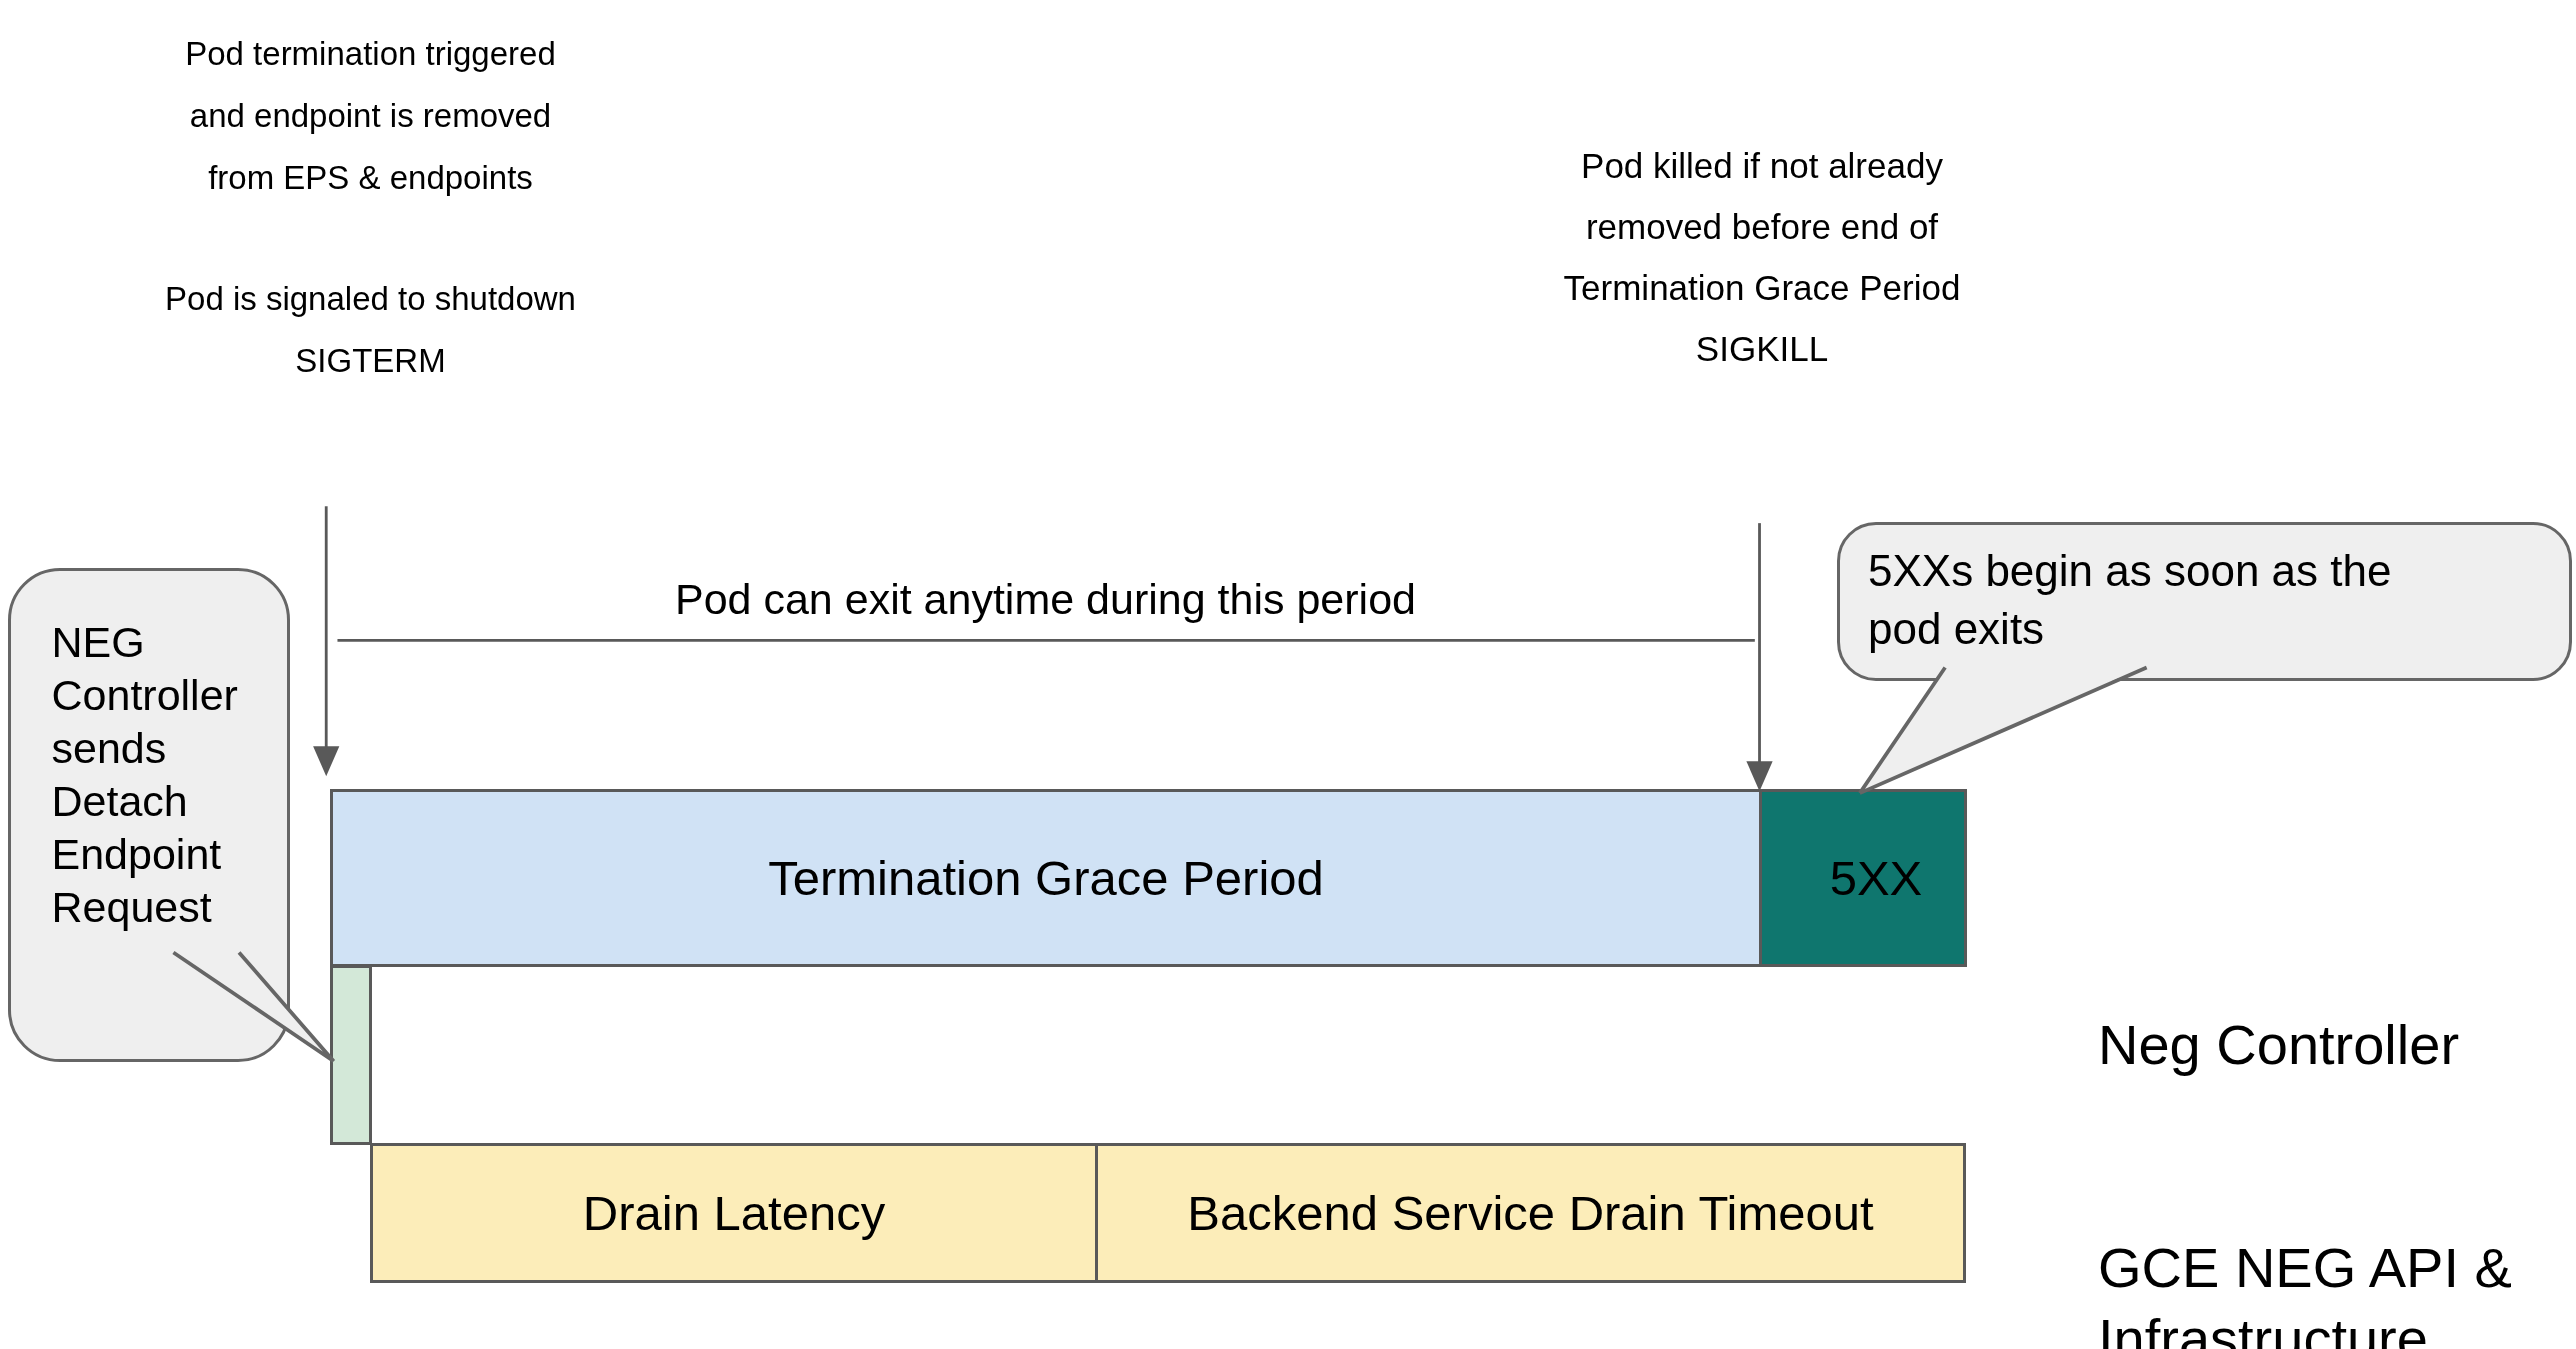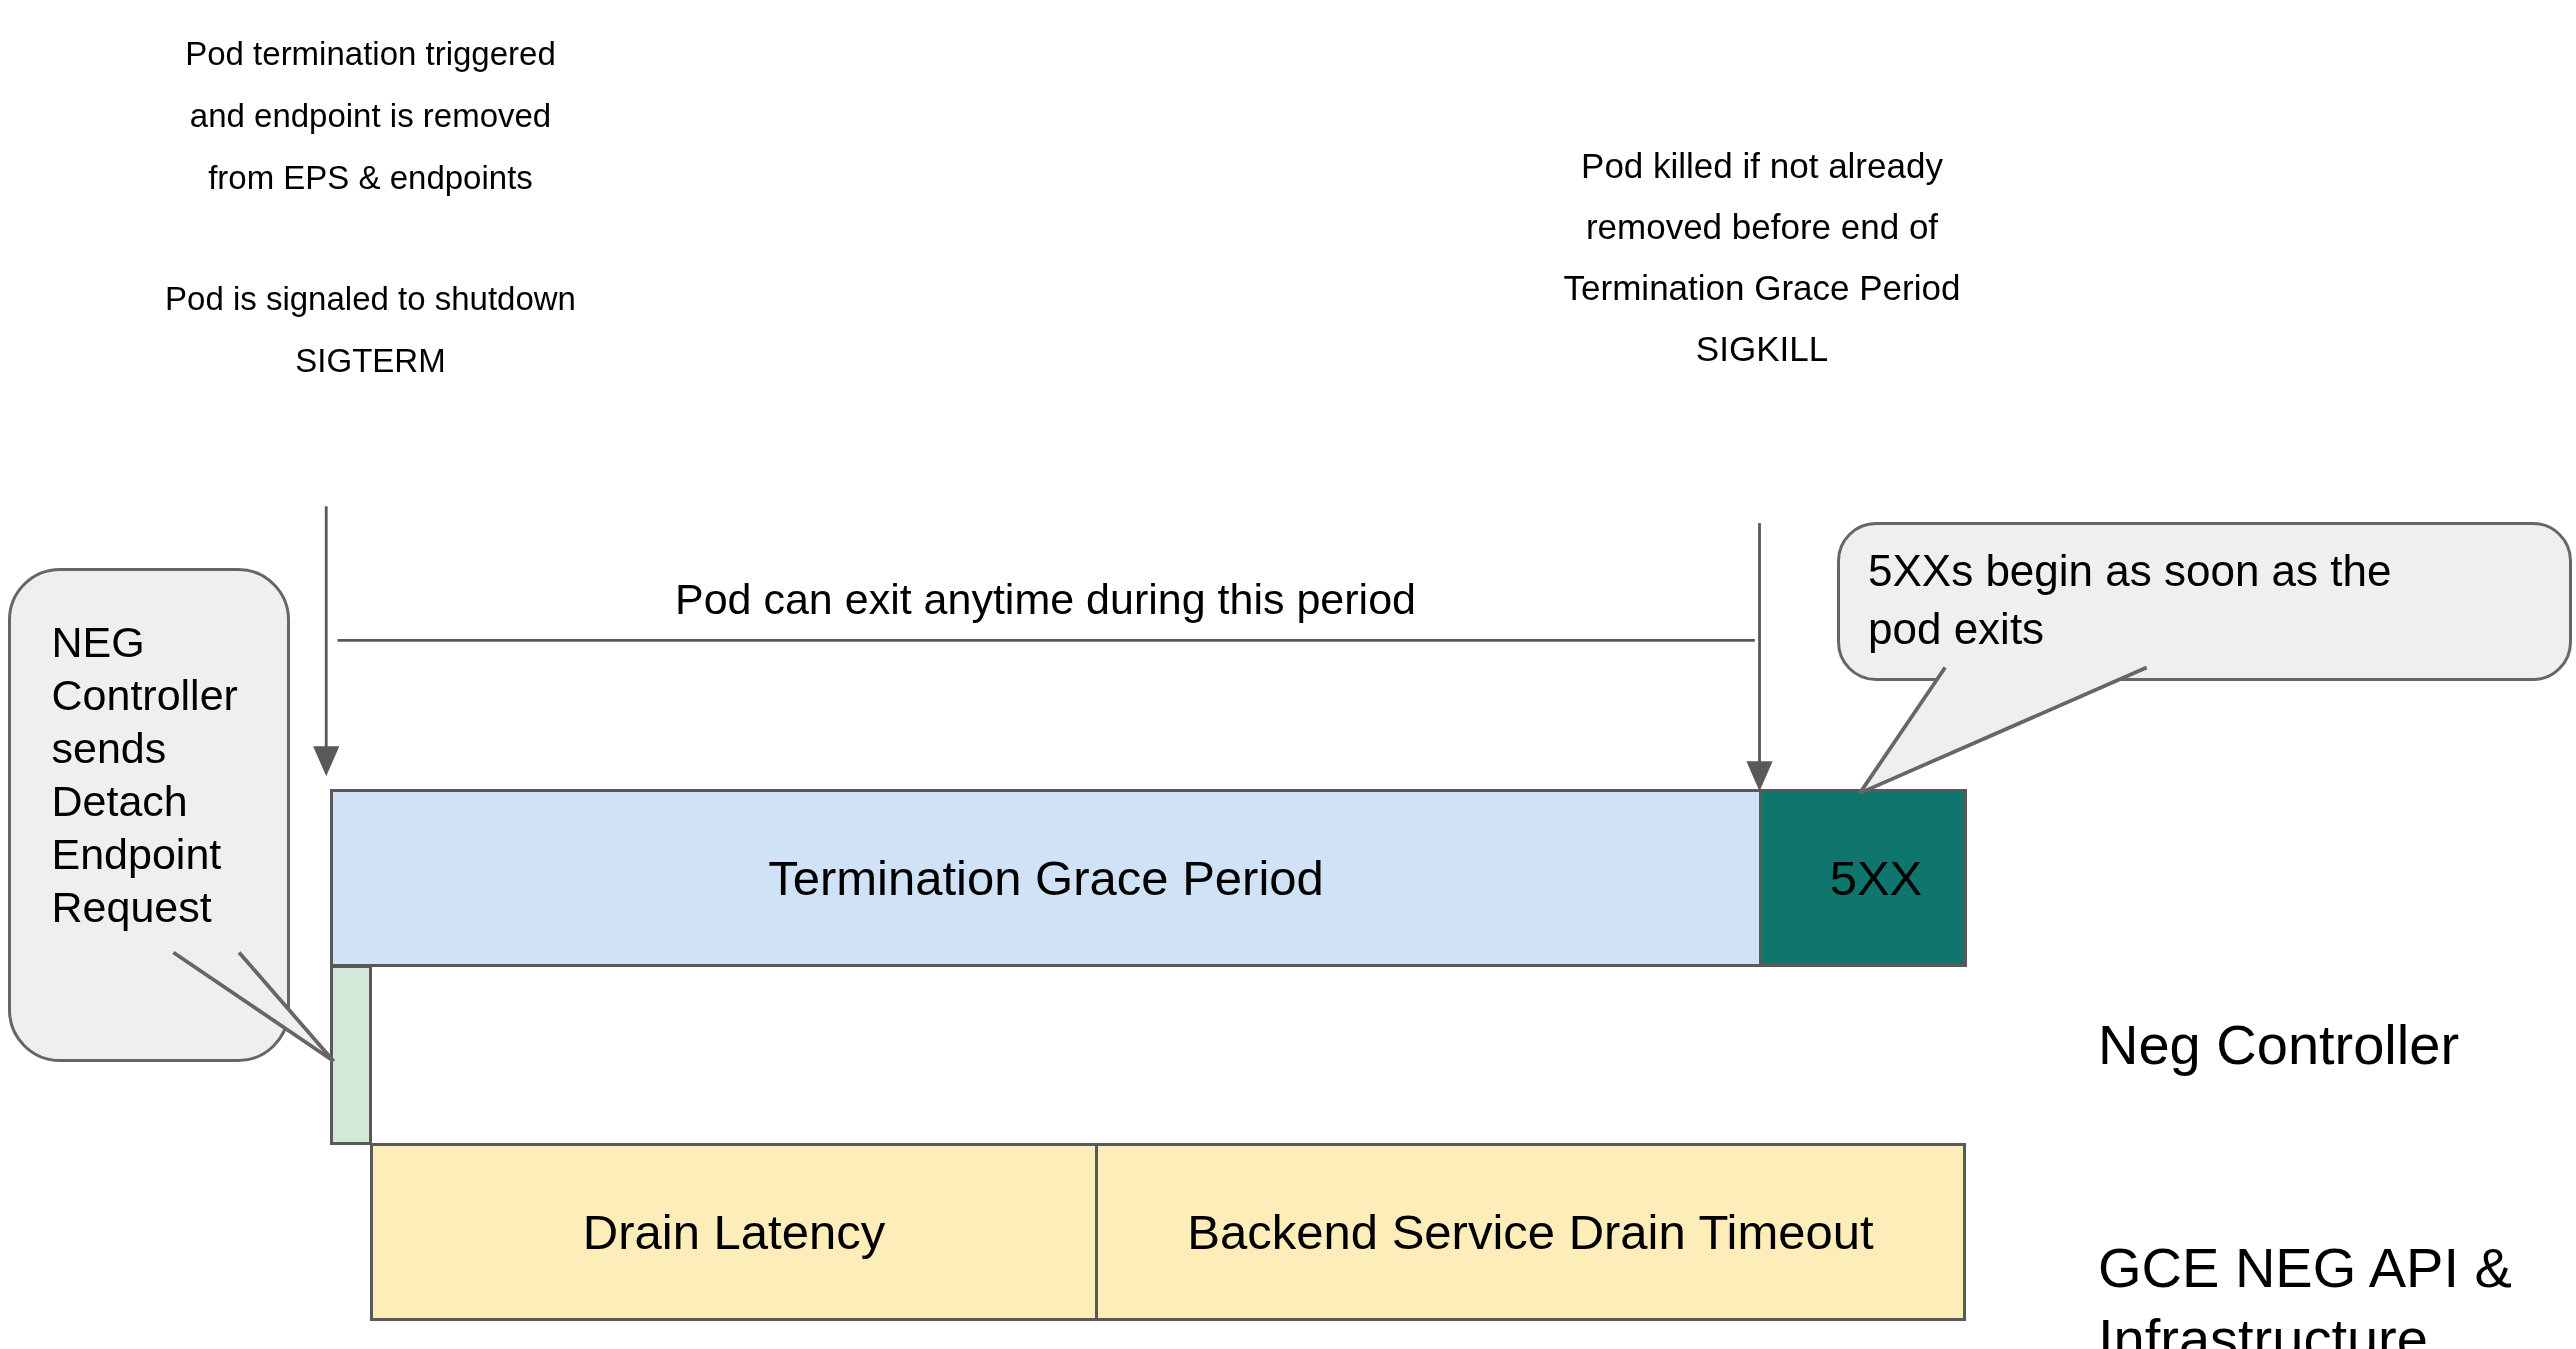--- a/index.html
+++ b/index.html
@@ -60,21 +60,21 @@
     <div class="cell cell-divider" style="width: 1429px; background-color: rgb(208, 226, 245);">
       <span class="bar-label">Termination Grace Period</span>
     </div>
     <div class="cell" style="flex: 1 1 0%; background-color: #0f766e; padding-left: 26px;">
       <span class="bar-label">5XX</span>
     </div>
   </div>
 
   <div class="abs bar" style="left: 330px; top: 965px; width: 42px; height: 180px; background-color: rgb(211, 232, 216);"></div>
 
-  <div class="abs bar" style="left:370px;top:1143px;width:1596px;height:178px;">
+  <div class="abs bar" style="left:370px;top:1143px;width:1596px;height:140px;">
     <div class="cell cell-divider" style="width: 725px; background-color: rgb(252, 237, 185);">
       <span class="bar-label">Drain Latency</span>
     </div>
     <div class="cell" style="flex: 1 1 0%; background-color: rgb(252, 237, 185);">
       <span class="bar-label">Backend Service Drain Timeout</span>
     </div>
   </div>
 
   <div class="abs row-label" style="left:2098px;top:1009px;">Neg Controller</div>
   <div class="abs row-label" style="left:2098px;top:1198px;margin-top:34px;">

